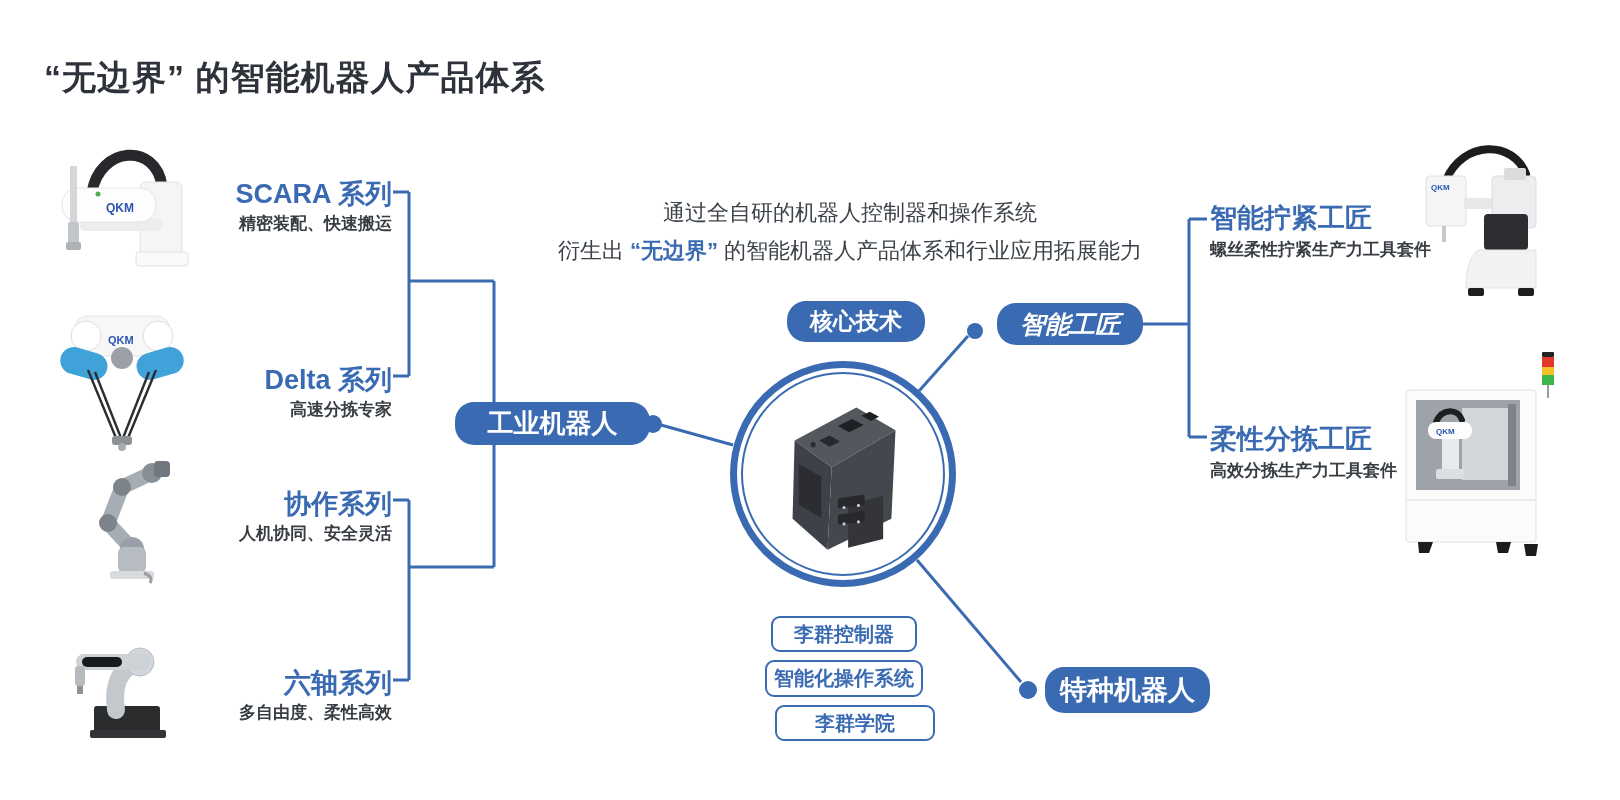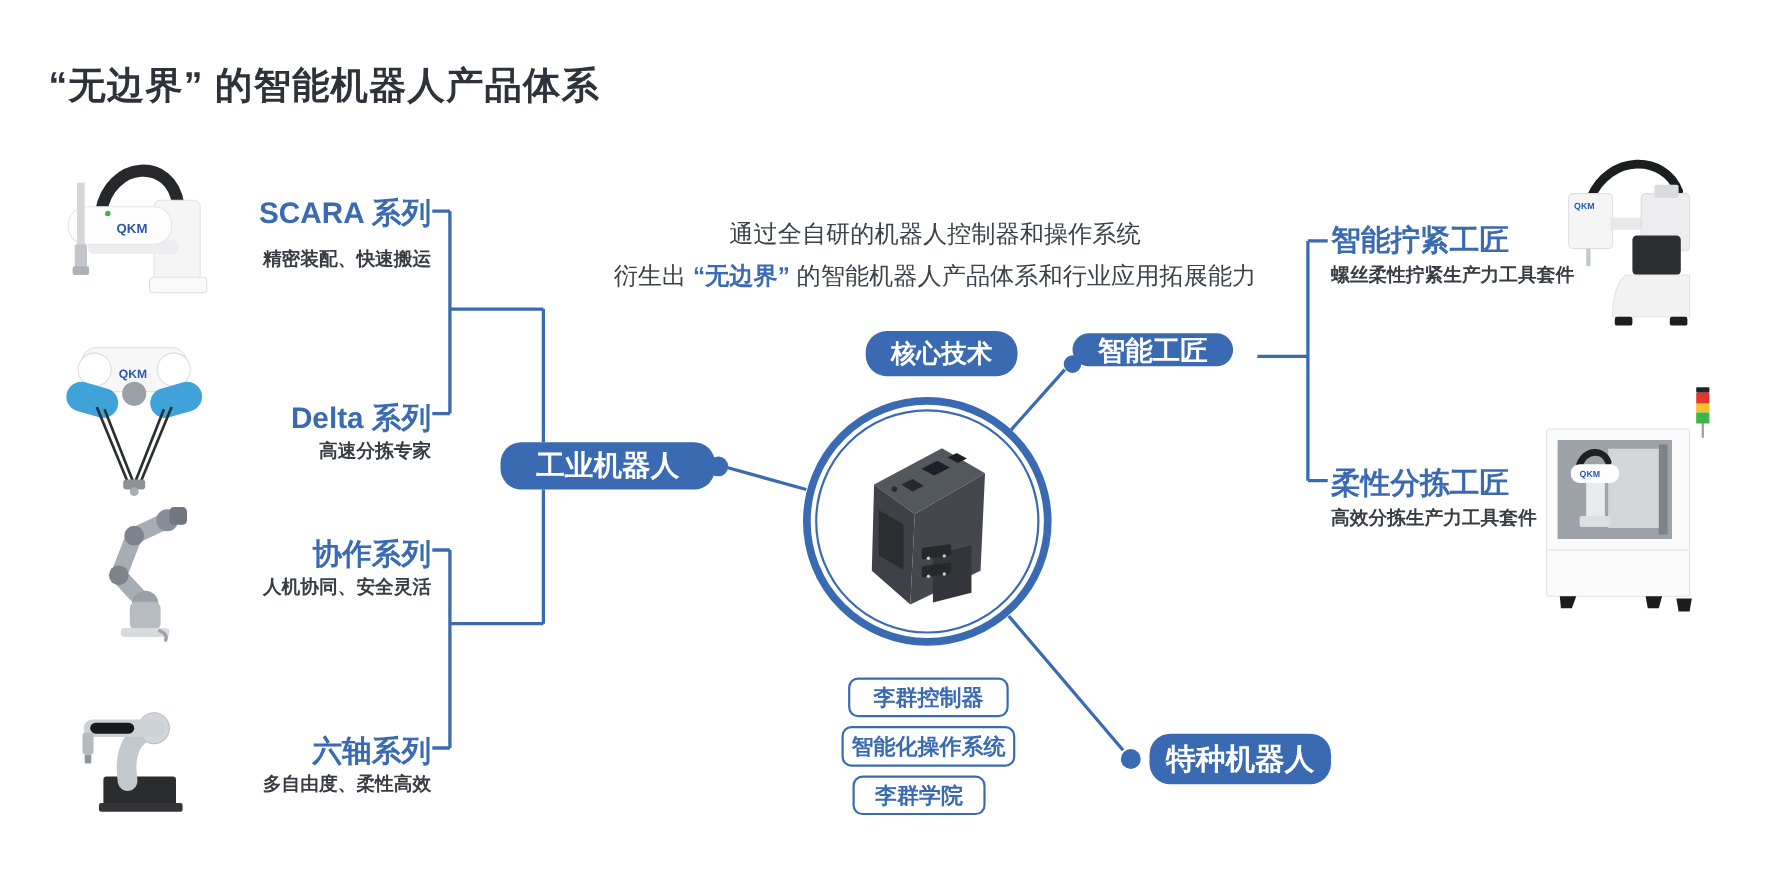--- a/index.html
+++ b/index.html
@@ -119,36 +119,36 @@
       <path d="M56,100 C52,72 62,56 80,52" stroke="#C3C8CD" stroke-width="18" fill="none" stroke-linecap="round"></path>
       <circle cx="80" cy="52" r="14" fill="#D2D6DA" stroke="#B9BEC3"></circle>
       <rect x="16" y="44" width="74" height="16" rx="8" fill="#CDD2D6"></rect>
       <rect x="22" y="47" width="40" height="10" rx="5" fill="#191A1C"></rect>
       <rect x="15" y="56" width="10" height="20" rx="3" fill="#B6BBC0"></rect>
       <rect x="17" y="76" width="6" height="8" fill="#8F949A"></rect>
     </svg>
   </div>
 
   <div class="series-name" style="left:202px; top:176px;">SCARA 系列</div>
-  <div class="series-desc" style="left:202px; top:224px;">精密装配、快速搬运</div>
+  <div class="series-desc" style="left:202px; top:212px;">精密装配、快速搬运</div>
 
   <div class="series-name" style="left:202px; top:362px;">Delta 系列</div>
   <div class="series-desc" style="left:202px; top:398px;">高速分拣专家</div>
 
   <div class="series-name" style="left:202px; top:486px;">协作系列</div>
   <div class="series-desc" style="left:202px; top:522px;">人机协同、安全灵活</div>
 
   <div class="series-name" style="left:202px; top:665px;">六轴系列</div>
   <div class="series-desc" style="left:202px; top:701px;">多自由度、柔性高效</div>
 
   <div class="pill" style="left:455px; top:402px; width:195px; height:43px; font-size:26px;">工业机器人</div>
 
   <div class="pill" style="left:787px; top:301px; width:138px; height:41px; font-size:23px;">核心技术</div>
 
-  <div class="pill" style="left:975px; top:303px; width:146px; height:30px; font-size:25px;">智能工匠</div>
+  <div class="pill" style="left:997px; top:303px; width:146px; height:42px; font-size:25px;font-style:italic;">智能工匠</div>
 
   <div class="pill" style="left:1045px; top:667px; width:165px; height:46px; font-size:27px;">特种机器人</div>
 
   <div class="hub-outer">
     <div class="hub-inner">
       <svg width="160" height="175" viewBox="0 0 150 170">
         <polygon points="28,52 88,20 126,42 64,78" fill="#53575E"></polygon>
         <polygon points="28,52 64,78 60,158 26,128" fill="#3E4148"></polygon>
         <polygon points="64,78 126,42 122,128 60,158" fill="#44474D"></polygon>
         <polygon points="70,38 84,31 95,37 81,44" fill="#1E2023"></polygon>
@@ -166,21 +166,21 @@
         <circle cx="76" cy="117" r="1.5" fill="#C9CBCE"></circle>
           <circle cx="90" cy="115" r="1.5" fill="#C9CBCE"></circle>
         <circle cx="76" cy="133" r="1.5" fill="#C9CBCE"></circle>
           <circle cx="90" cy="131" r="1.5" fill="#C9CBCE"></circle>
       </svg>
     </div>
   </div>
 
   <div class="pill outline" style="left:765px; top:660px; width:158px; height:37px; font-size:20px;">智能化操作系统</div>
   <div class="pill outline" style="left:771px; top:616px; width:146px; height:36px; font-size:20px;">李群控制器</div>
-  <div class="pill outline" style="left:775px; top:705px; width:121px; height:36px; font-size:20px;">李群学院</div>
+  <div class="pill outline" style="left:775px; top:705px; width:160px; height:36px; font-size:20px;">李群学院</div>
 
   <div class="craft-name" style="left:1210px; top:200px;">智能拧紧工匠</div>
   <div class="craft-desc" style="left:1210px; top:238px;">螺丝柔性拧紧生产力工具套件</div>
 
   <div class="craft-name" style="left:1210px; top:421px;">柔性分拣工匠</div>
   <div class="craft-desc" style="left:1210px; top:459px;">高效分拣生产力工具套件</div>
 
   <div class="img-box" style="left:1408px; top:138px;">
     <svg width="150" height="160" viewBox="0 0 150 160">
       <path d="M38,42 C55,2 105,2 118,36" stroke="#1C1D1F" stroke-width="8" fill="none" stroke-linecap="round"></path>

